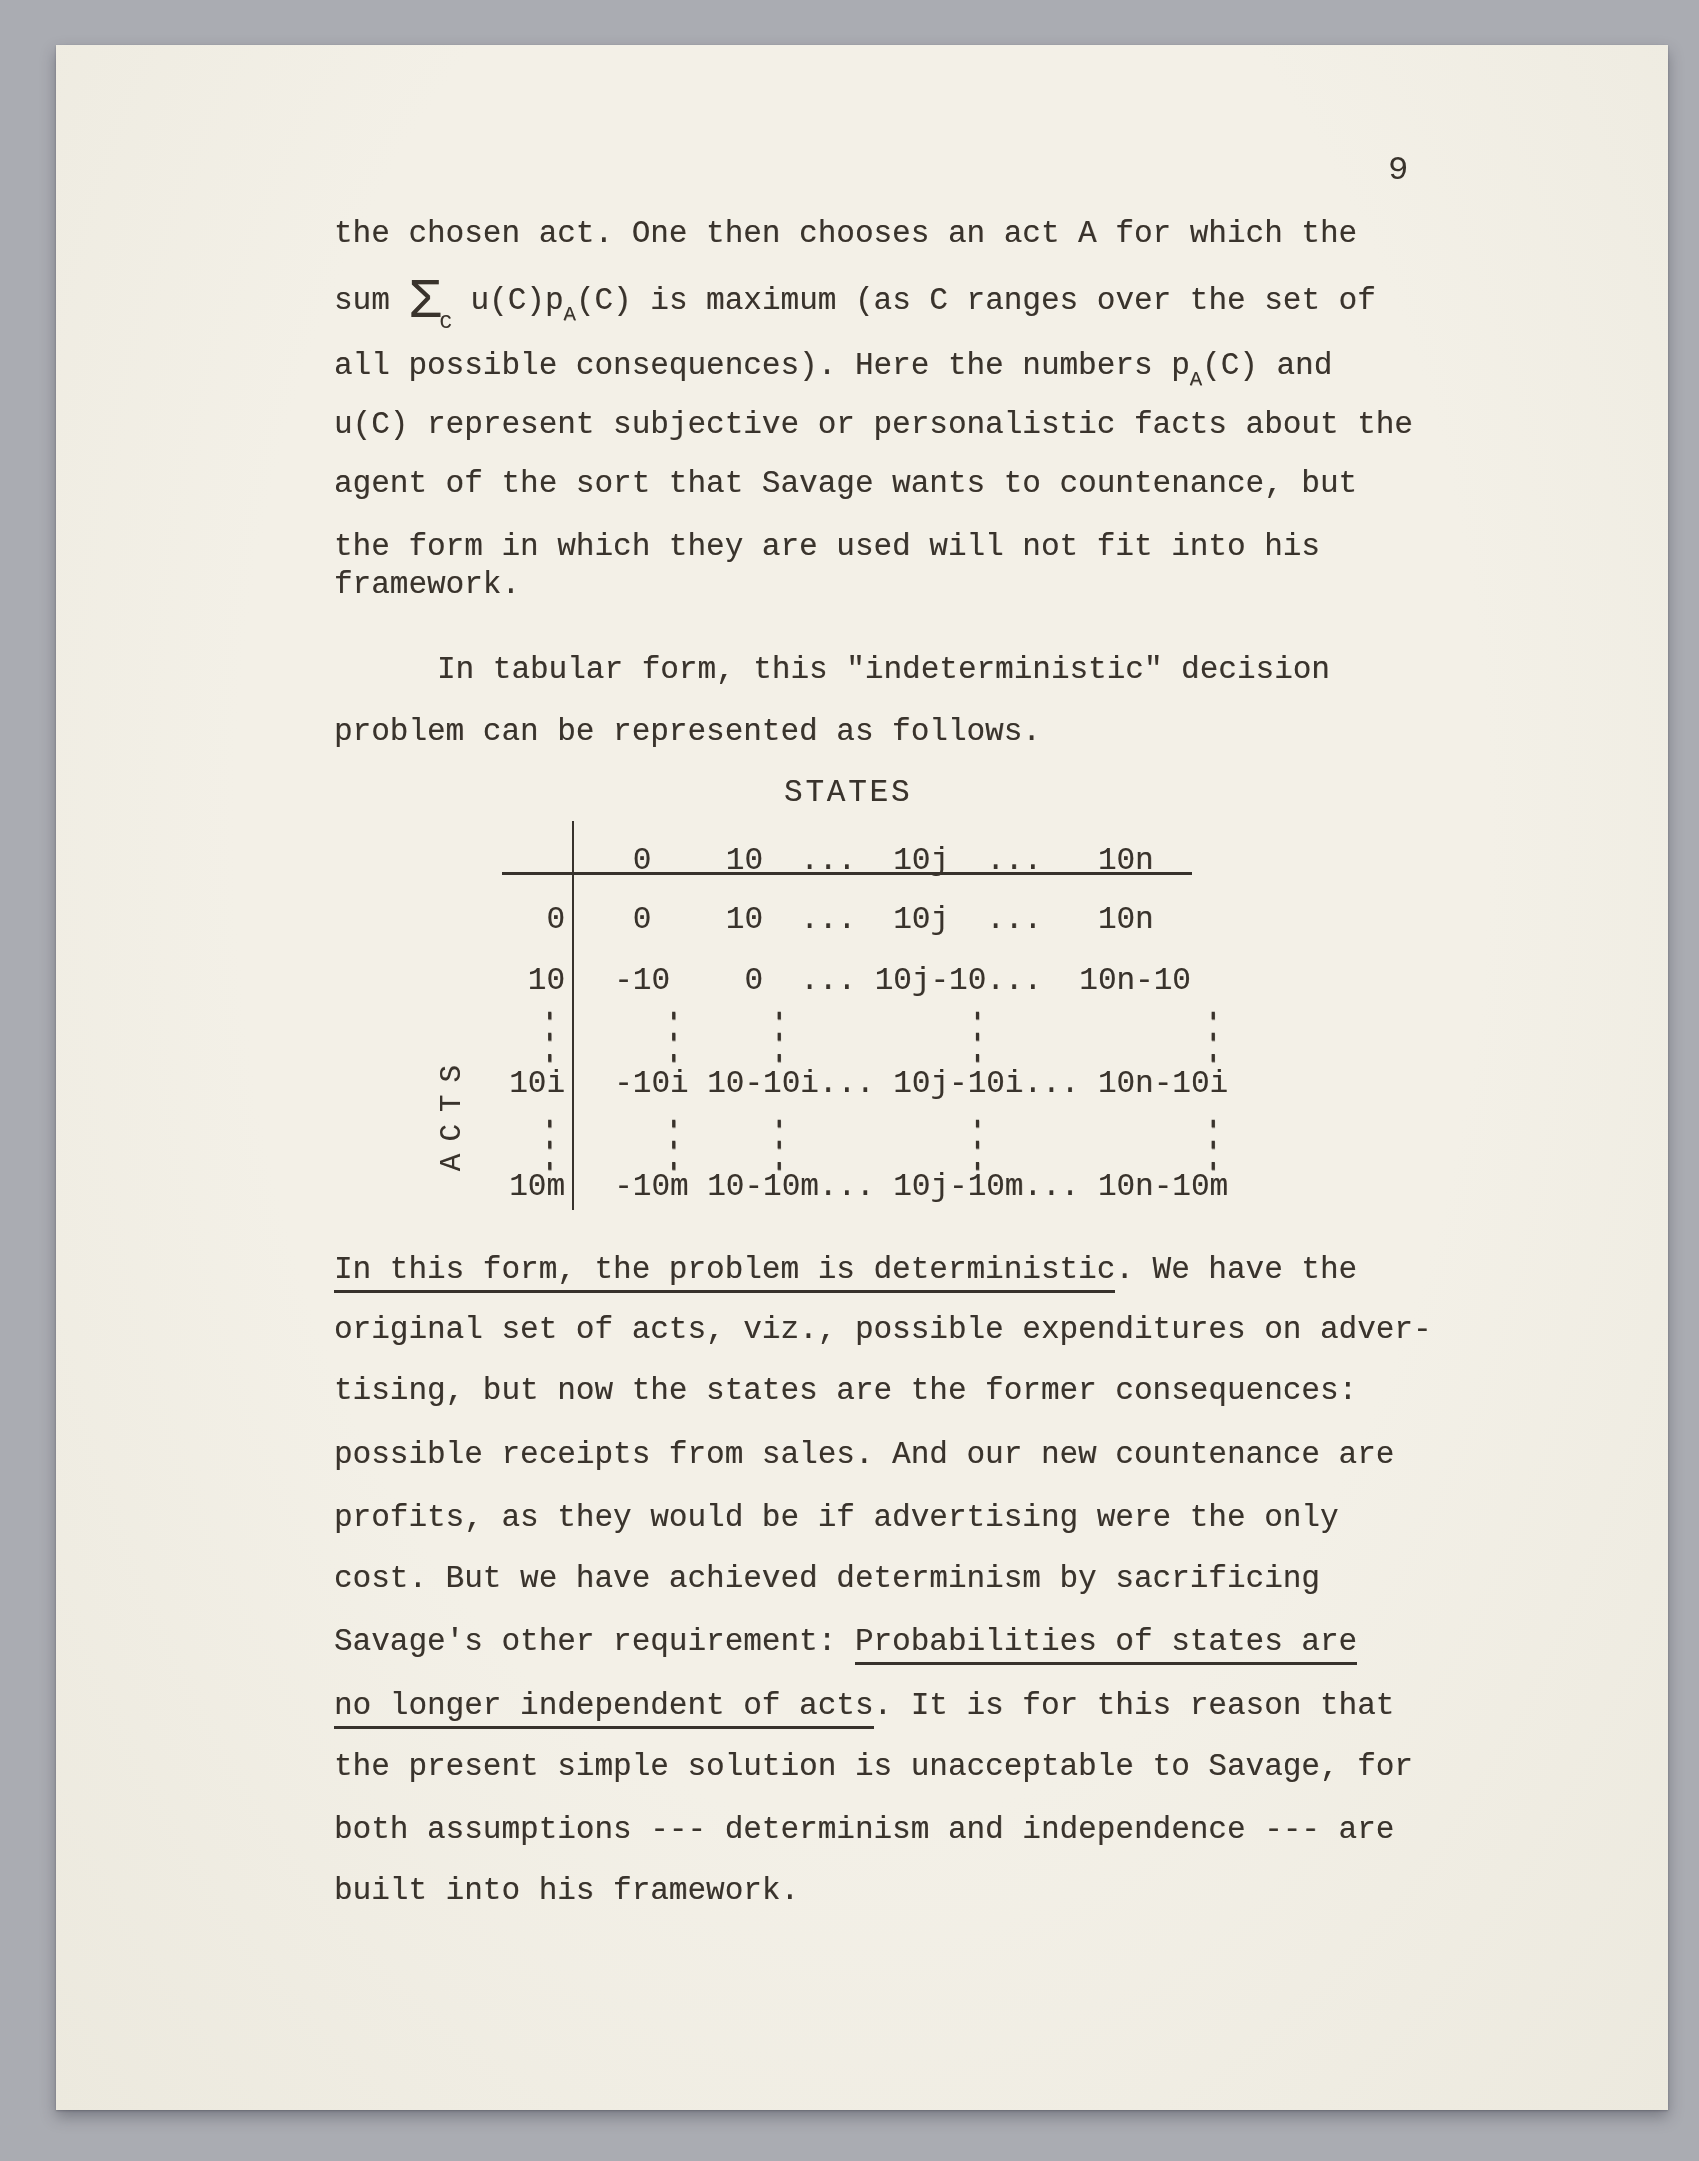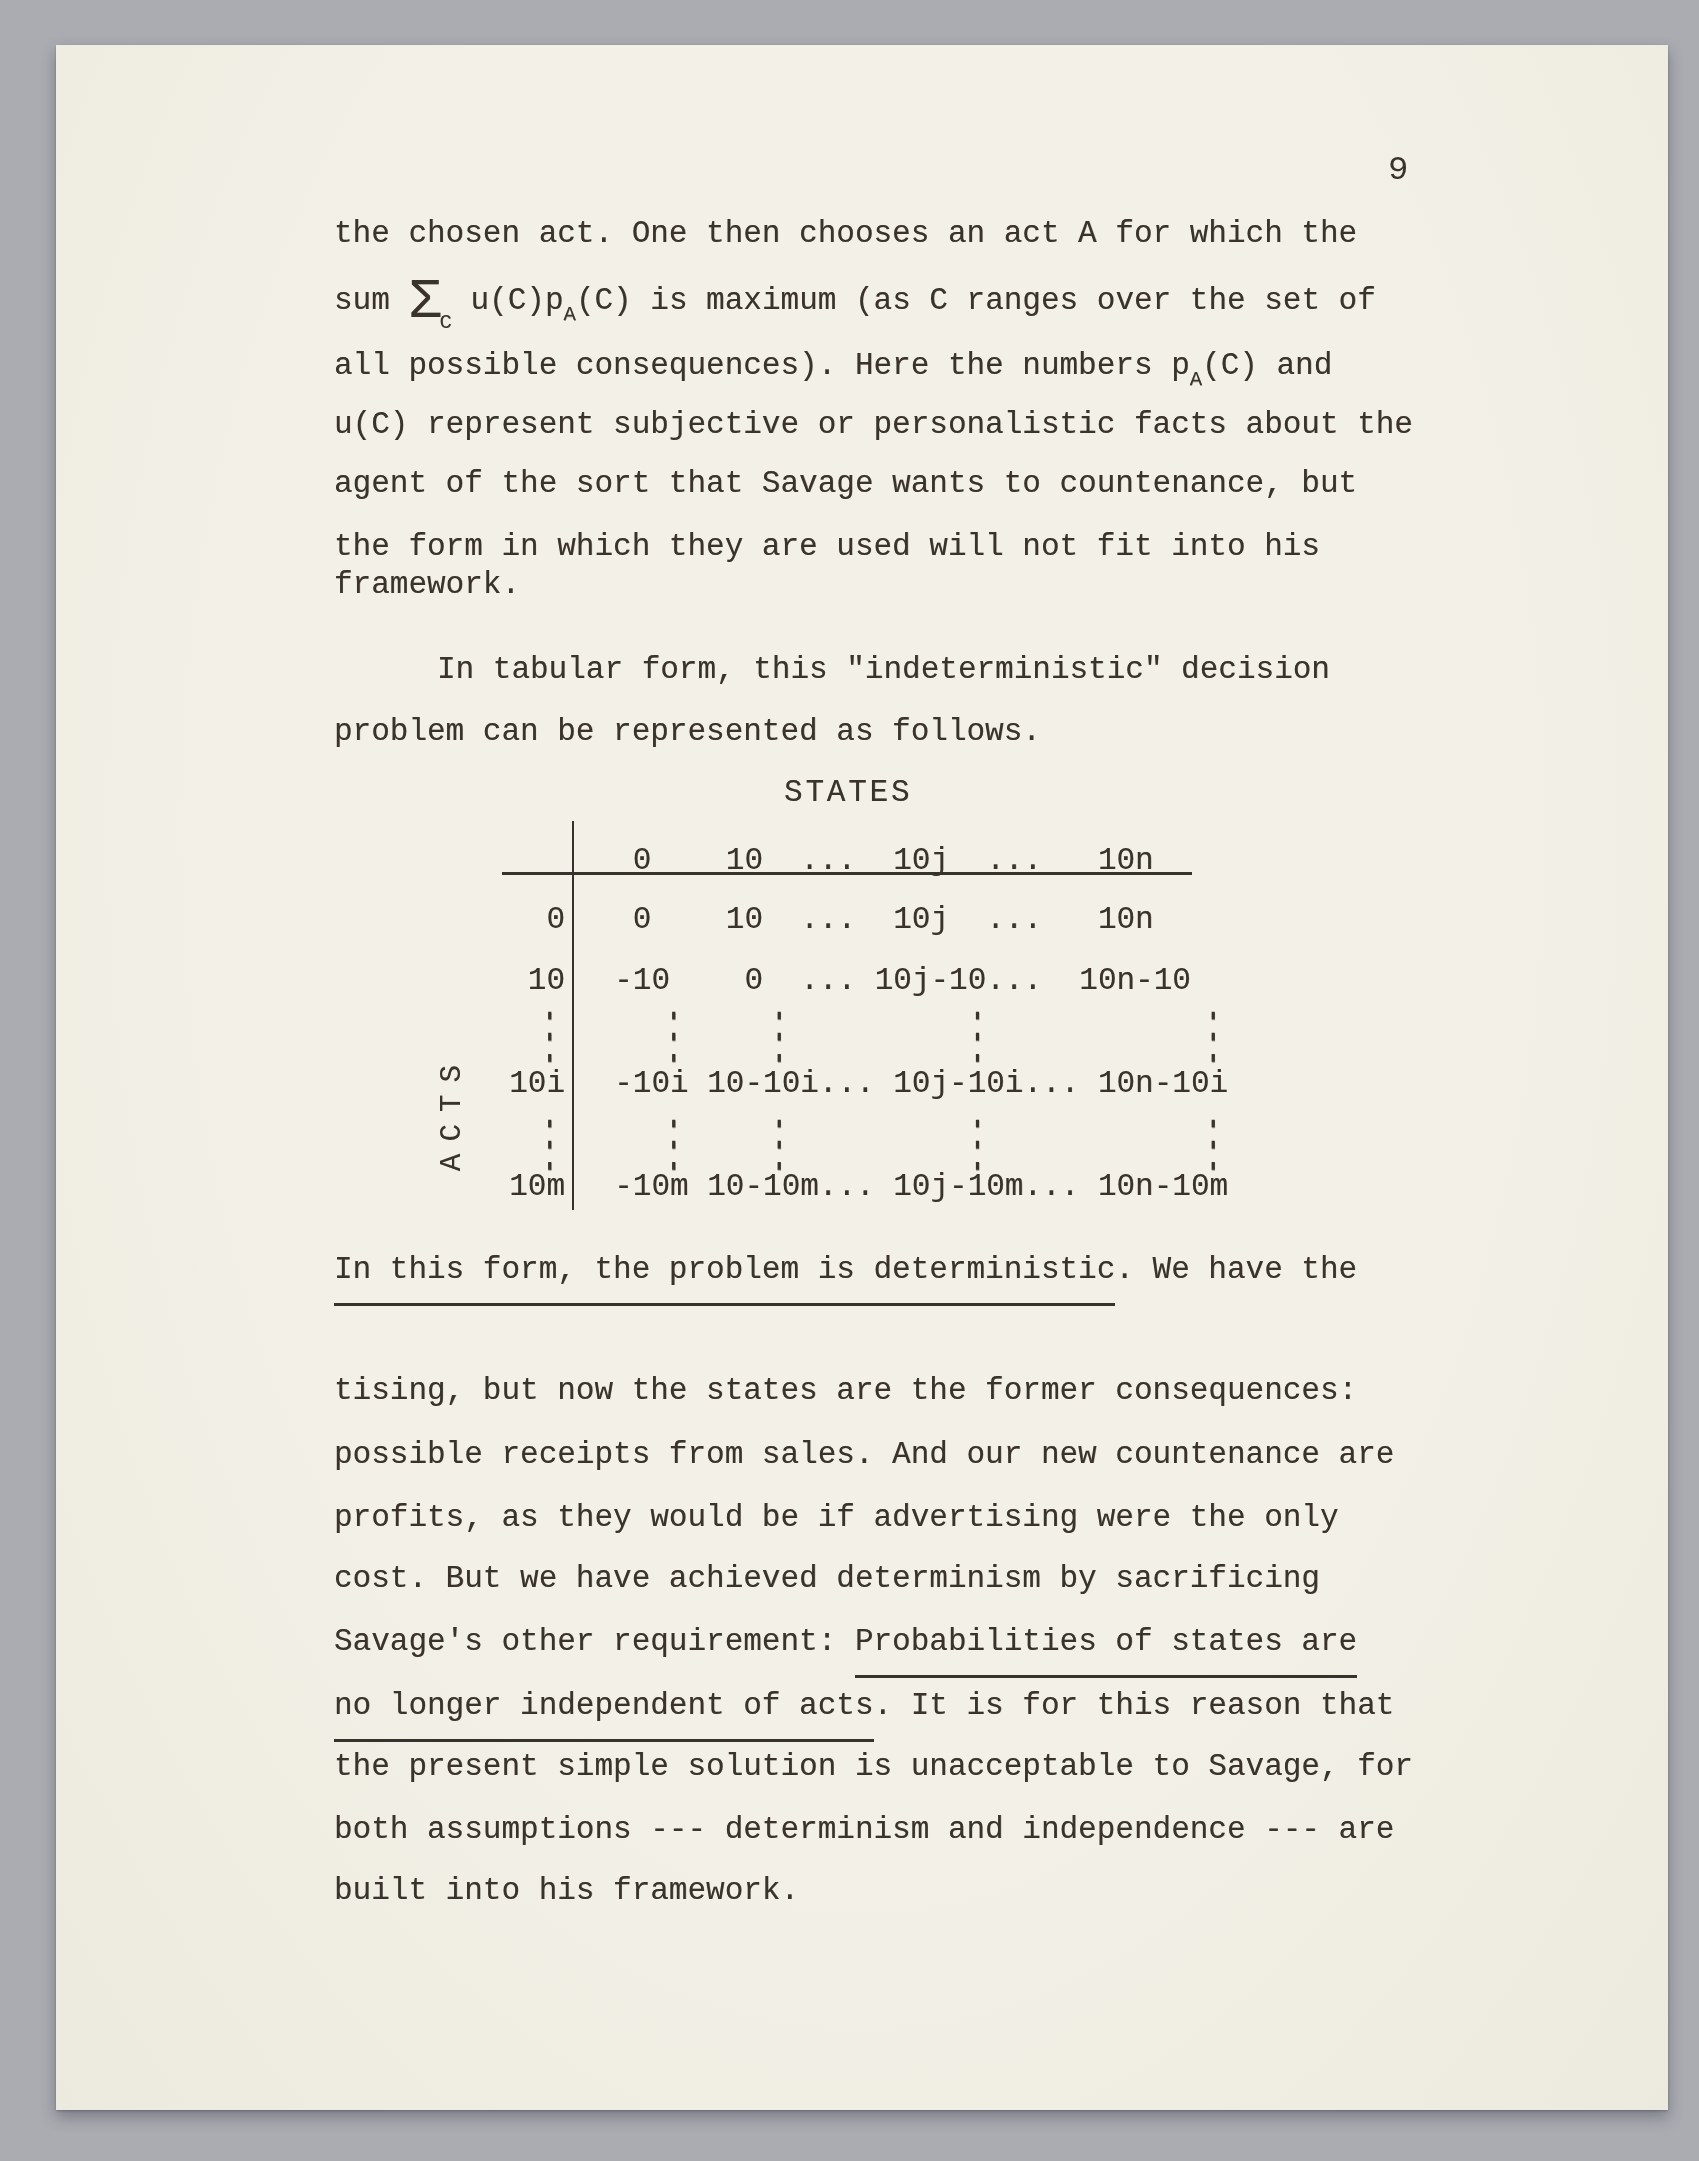--- a/index.html
+++ b/index.html
@@ -29,21 +29,21 @@
     margin-left:8px;
   }
   .pagenum{
     position:absolute;
     left:1332px;top:106px;
     font-size:34px;
     line-height:38px;
   }
   .u{
     border-bottom:3.3px solid #37322c;
-    padding-bottom:16px;
+    padding-bottom:3px;
   }
   .sigma{
     font-size:55px;
     line-height:0;
     vertical-align:-7.5px;
   }
   .ssub{
     font-size:20.6px;
     vertical-align:-19px;
     margin-left:-1.9px;
@@ -149,20 +149,21 @@
   <div class="tbl-label" style="top:1020px">10i</div>
   <div class="tbl-cells" style="top:1020px">  -10i 10-10i... 10j-10i... 10n-10i</div>
 
   <div class="dotsline" style="top:1065px">  ⋮     ⋮    ⋮         ⋮           ⋮</div>
 
   <div class="tbl-label" style="top:1123px">10m</div>
   <div class="tbl-cells" style="top:1123px">  -10m 10-10m... 10j-10m... 10n-10m</div>
 
   <div class="line" style="top:1206px"><span class="u">In this form, the problem is deterministic</span><span>. We have the</span></div>
 
+  <div class="line" style="top:1266px">original set of acts, viz., possible expenditures on adver-</div>
   <div class="line" style="top:1327px">tising, but now the states are the former consequences:</div>
   <div class="line" style="top:1391px">possible receipts from sales. And our new countenance are</div>
   <div class="line" style="top:1454px">profits, as they would be if advertising were the only</div>
   <div class="line" style="top:1515px">cost. But we have achieved determinism by sacrificing</div>
 
   <div class="line" style="top:1578px"><span>Savage's other requirement: </span><span class="u">Probabilities of states are</span></div>
 
   <div class="line" style="top:1642px"><span class="u">no longer independent of acts</span><span>. It is for this reason that</span></div>
 
   <div class="line" style="top:1703px">the present simple solution is unacceptable to Savage, for</div>

